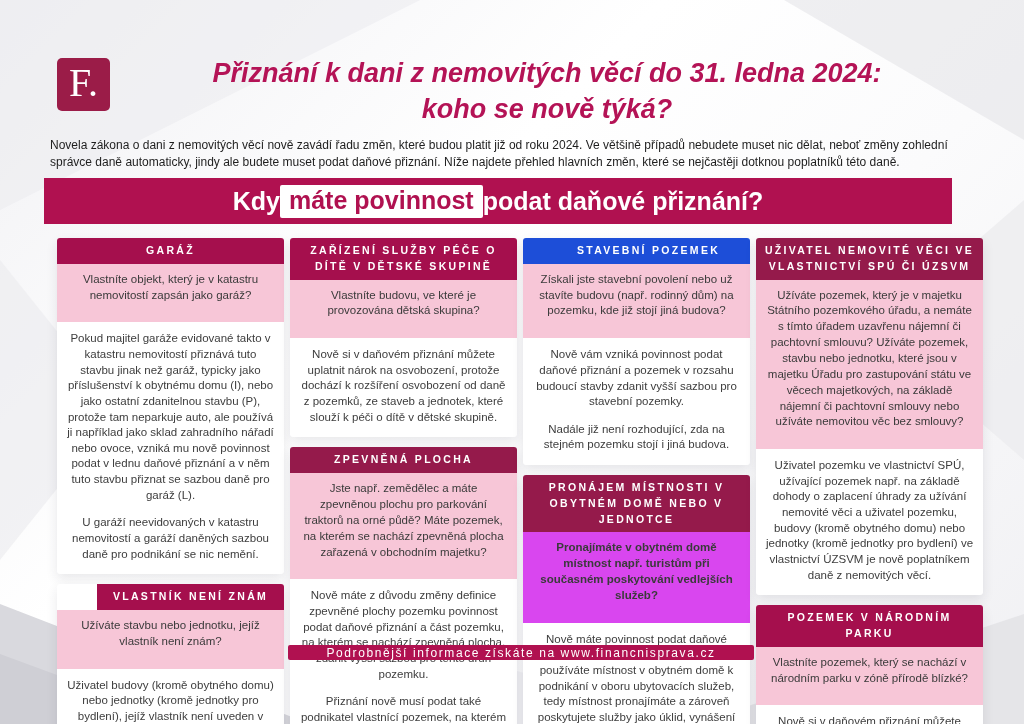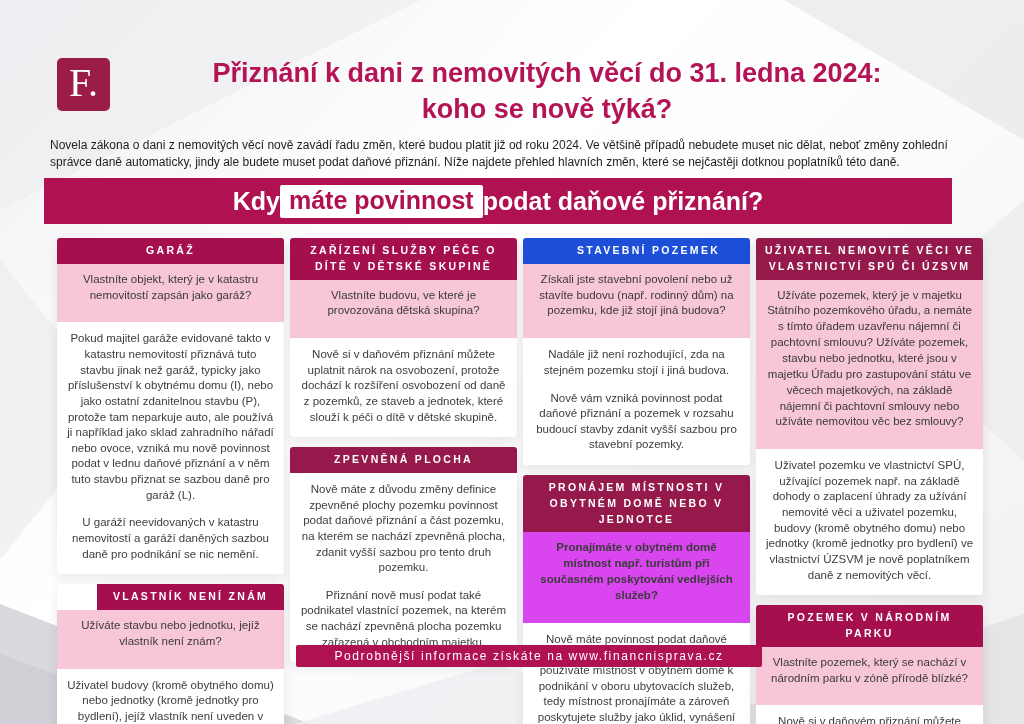--- a/index.html
+++ b/index.html
@@ -76,21 +76,21 @@
     color:#3a3a3a; padding:8px 10px 19px 10px;
   }
   .card-body {
     text-align:center; font-size:11.5px; line-height:1.36;
     color:#3d3d3d; padding:9px 9px 12px 9px;
   }
   .card-body p + p { margin-top:12px; }
 
   
   .footer-strip {
-    position:absolute; left:296px; top:645px; width:466px; height:22px;
+    position:absolute; left:288px; top:645px; width:466px; height:15px;
     display:flex; align-items:center; justify-content:center;
     color:#ffffff; font-size:12px; letter-spacing:1.6px; border-radius:2px;
   }
 </style>
 </head>
 <body>
 
 <div class="poster">
 
   <div class="facet facet1"></div>
@@ -98,21 +98,21 @@
   <div class="facet facet3"></div>
   <div class="facet facet4"></div>
   <div class="facet facet5"></div>
   <div class="facet facet6"></div>
   <div class="facet facet7"></div>
   <div class="facet facet8"></div>
 
   <div class="logo" style="background:#9B1C48;">
     <span>F.</span>
   </div>
-  <h1 class="title" style="color:#B41356;">
+  <h1 class="title" style="color:#B41356;font-style:italic;">
     <span style="display:block">Přiznání k dani z nemovitých věcí do 31. ledna 2024:</span>
     <span style="display:block">koho se nově týká?</span>
   </h1>
   <p class="intro">Novela zákona o dani z nemovitých věcí nově zavádí řadu změn, které budou platit již od roku 2024. Ve většině případů nebudete muset nic dělat, neboť změny zohlední správce daně automaticky, jindy ale budete muset podat daňové přiznání. Níže najdete přehled hlavních změn, které se nejčastěji dotknou poplatníků této daně.</p>
 
   <div class="banner" style="background:#B01150;">
     <span>Kdy</span>
     <span class="hl" style="color:#B01150;">máte povinnost</span>
     <span>podat daňové přiznání?</span>
   </div>
@@ -138,34 +138,35 @@
   <div class="col col2">
     <div class="card">
       <div class="card-header" style="background:#A50F4D;">ZAŘÍZENÍ SLUŽBY PÉČE O DÍTĚ V DĚTSKÉ SKUPINĚ</div>
       <div class="card-question" style="background:#F7C6D7;">Vlastníte budovu, ve které je provozována dětská skupina?</div>
       <div class="card-body">
         <p>Nově si v daňovém přiznání můžete uplatnit nárok na osvobození, protože dochází k rozšíření osvobození od daně z pozemků, ze staveb a jednotek, které slouží k péči o dítě v dětské skupině.</p>
       </div>
     </div>
     <div class="card">
       <div class="card-header" style="background:#951A4B;">ZPEVNĚNÁ PLOCHA</div>
+      <div class="card-question" style="background:#F7C6D7;">Jste např. zemědělec a máte zpevněnou plochu pro parkování traktorů na orné půdě? Máte pozemek, na kterém se nachází zpevněná plocha zařazená v obchodním majetku?</div>
       <div class="card-body">
         <p>Nově máte z důvodu změny definice zpevněné plochy pozemku povinnost podat daňové přiznání a část pozemku, na kterém se nachází zpevněná plocha, zdanit vyšší sazbou pro tento druh pozemku.</p>
         <p>Přiznání nově musí podat také podnikatel vlastnící pozemek, na kterém se nachází zpevněná plocha pozemku zařazená v obchodním majetku.</p>
       </div>
     </div>
   </div>
 
   <div class="col col3">
     <div class="card">
       <div class="card-header" style="background:#1d4ed8;padding-left:30px;">STAVEBNÍ POZEMEK</div>
       <div class="card-question" style="background:#F7C6D7;">Získali jste stavební povolení nebo už stavíte budovu (např. rodinný dům) na pozemku, kde již stojí jiná budova?</div>
       <div class="card-body">
+        <p>Nově vám vzniká povinnost podat daňové přiznání a pozemek v rozsahu budoucí stavby zdanit vyšší sazbou pro stavební pozemky.</p>
         <p>Nadále již není rozhodující, zda na stejném pozemku stojí i jiná budova.</p>
-        <p>Nově vám vzniká povinnost podat daňové přiznání a pozemek v rozsahu budoucí stavby zdanit vyšší sazbou pro stavební pozemky.</p>
       </div>
     </div>
     <div class="card">
       <div class="card-header" style="background:#951A4B;">PRONÁJEM MÍSTNOSTI V OBYTNÉM DOMĚ NEBO V JEDNOTCE</div>
       <div class="card-question" style="background:#d946ef;font-weight:bold;">Pronajímáte v obytném domě místnost např. turistům při současném poskytování vedlejších služeb?</div>
       <div class="card-body">
         <p>Nově máte povinnost podat daňové přiznání a odvést vyšší daň, pokud používáte místnost v obytném domě k podnikání v oboru ubytovacích služeb, tedy místnost pronajímáte a zároveň poskytujete služby jako úklid, vynášení odpadků, praní a převlékání lůžkovin, snídaně apod.</p>
       </div>
     </div>
   </div>

